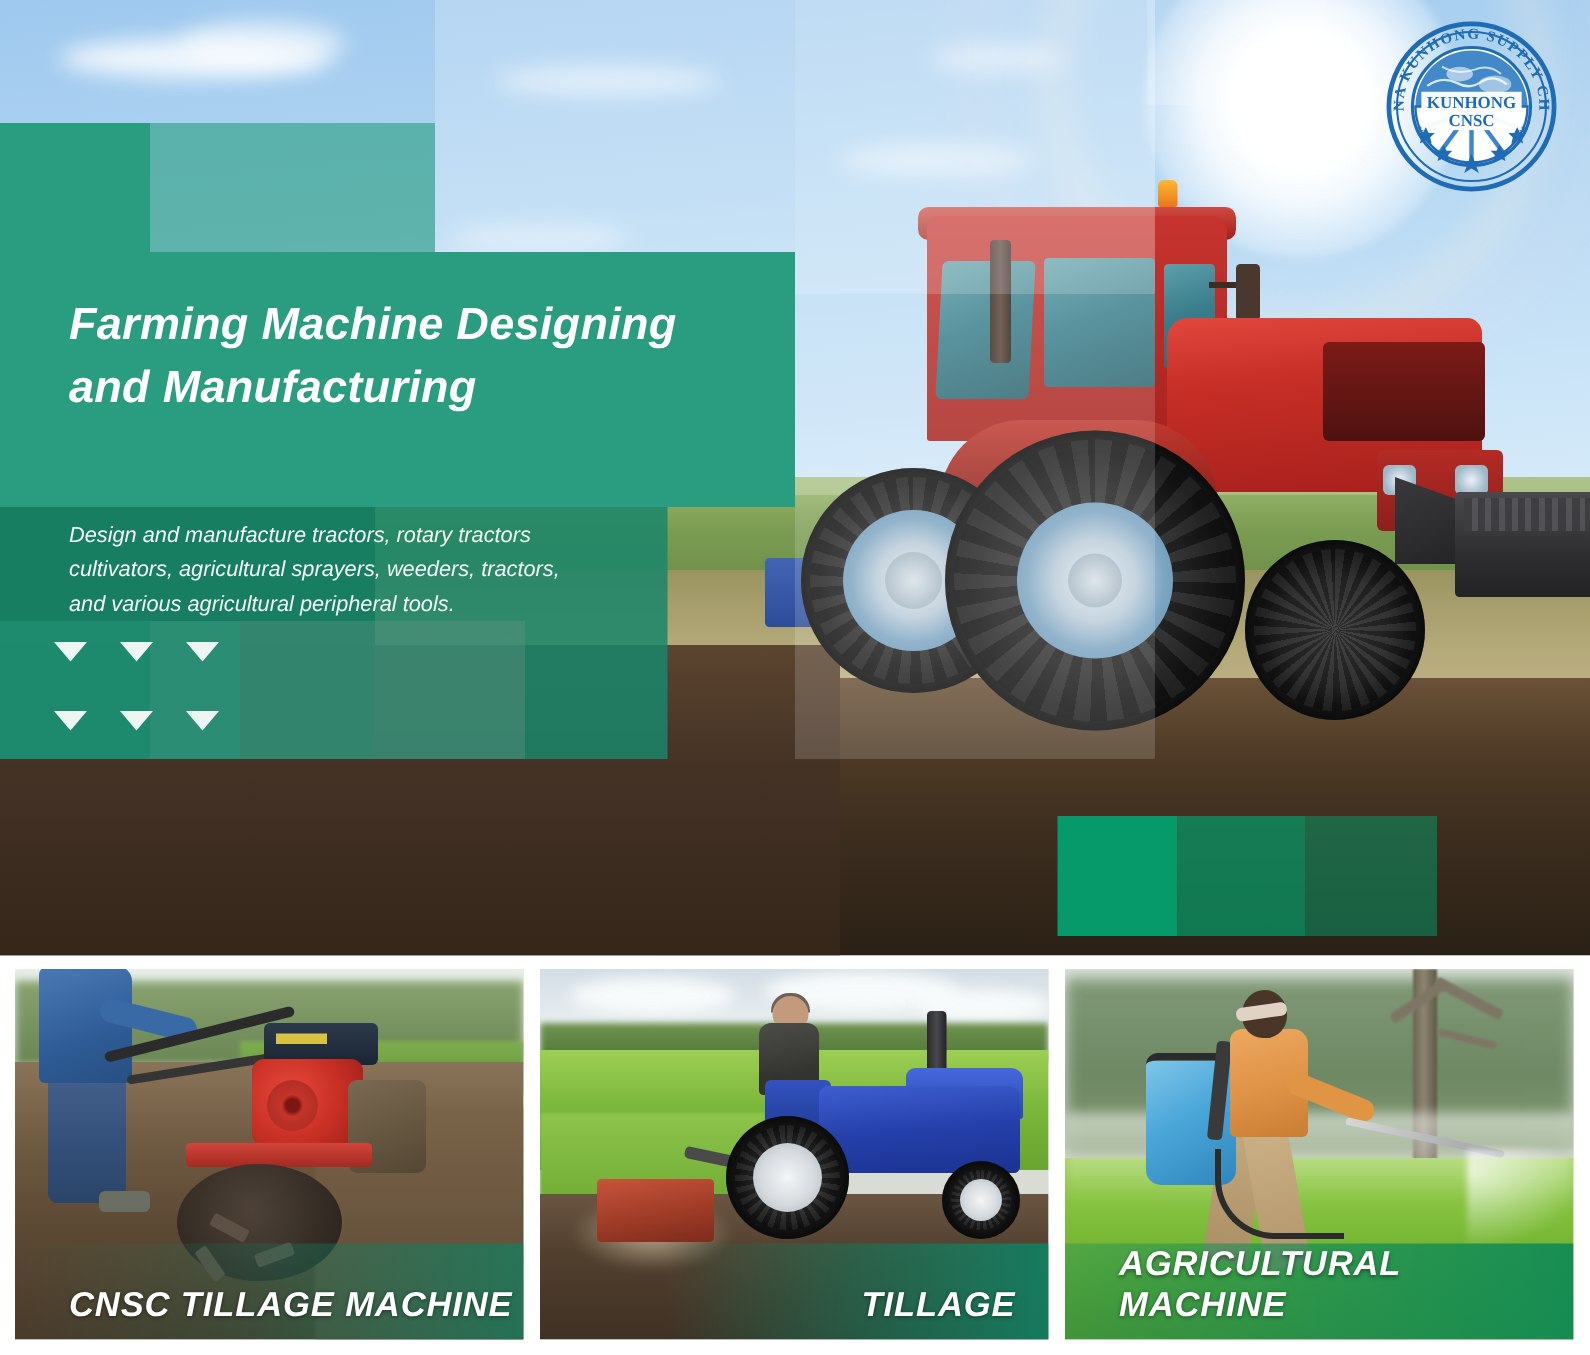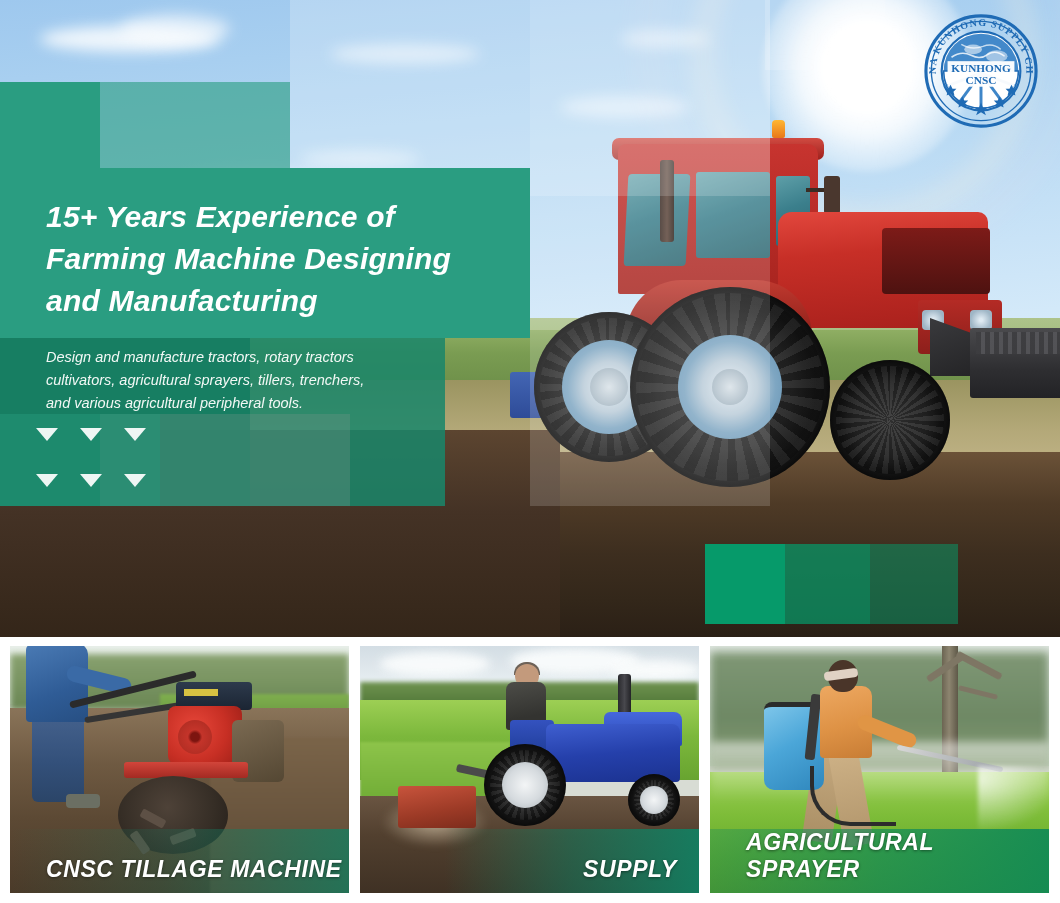--- a/index.html
+++ b/index.html
@@ -350,28 +350,27 @@
     <div class="tri-grid">
       <span class="tri" style="left:0px;   top:0px;"></span>
       <span class="tri" style="left:44px;  top:0px;"></span>
       <span class="tri" style="left:88px;  top:0px;"></span>
       <span class="tri" style="left:0px;   top:46px;"></span>
       <span class="tri" style="left:44px;  top:46px;"></span>
       <span class="tri" style="left:88px;  top:46px;"></span>
     </div>
 
     <div class="headline">
-      <div>15+ Years Experience of</div>
       <div>Farming Machine Designing</div>
       <div>and Manufacturing</div>
     </div>
 
     <div class="subtitle">
       <div>Design and manufacture tractors, rotary tractors</div>
-      <div>cultivators, agricultural sprayers, tillers, trenchers,</div>
+      <div>cultivators, agricultural sprayers, weeders, tractors,</div>
       <div>and various agricultural peripheral tools.</div>
     </div>
 
     <div class="logo">
       <svg viewBox="0 0 120 120" width="118" height="118">
         <circle cx="60" cy="60" r="56" fill="none" stroke="#1f6bb5" stroke-width="3.2"></circle>
         <circle cx="60" cy="60" r="50.5" fill="none" stroke="#1f6bb5" stroke-width="1.4"></circle>
         <circle cx="60" cy="60" r="40" fill="#ffffff" stroke="#1f6bb5" stroke-width="2.2"></circle>
 
         <path d="M60 22 A38 38 0 0 1 98 60 L22 60 A38 38 0 0 1 60 22 Z" fill="#2f7cc4" opacity=".9"></path>
@@ -457,21 +456,21 @@
       <div class="c2-man-head"></div>
       <div class="c2-man-body"></div>
       <div class="c2-seat"></div>
       <div class="c2-hood"></div>
       <div class="c2-body"></div>
       <div class="tyre c2-wheel-r"></div>
       <div class="c2-rim-wht" style="left:142px; top:116px; width:46px; height:46px;"></div>
       <div class="tyre c2-wheel-f"></div>
       <div class="c2-rim-wht" style="left:280px; top:140px; width:28px; height:28px;"></div>
       <div class="label-band band2"></div>
-      <div class="card-label lab-right">SUPPLY</div>
+      <div class="card-label lab-right">TILLAGE</div>
     </div>
 
     <div class="card card3">
       <div class="c3-sky"></div>
       <div class="c3-forest"></div>
       <div class="c3-tree-trunk"></div>
       <div class="c3-branch" style="left:214px; top:18px; width:44px; height:7px; transform:rotate(-34deg);"></div>
       <div class="c3-branch" style="left:244px; top:16px; width:50px; height:7px; transform:rotate(28deg);"></div>
       <div class="c3-branch" style="left:248px; top:44px; width:40px; height:5px; transform:rotate(14deg);"></div>
       <div class="c3-field"></div>
@@ -481,17 +480,17 @@
       <div class="c3-tank"></div>
       <div class="c3-tank-strap"></div>
       <div class="c3-man-torso"></div>
       <div class="c3-man-head"></div>
       <div class="c3-band"></div>
       <div class="c3-arm"></div>
       <div class="c3-hose"></div>
       <div class="c3-lance"></div>
       <div class="c3-spray"></div>
       <div class="label-band band3"></div>
-      <div class="card-label lab-left">AGRICULTURAL SPRAYER</div>
+      <div class="card-label lab-left">AGRICULTURAL MACHINE</div>
     </div>
 
   </div>
 </div>
 
 </body></html>

